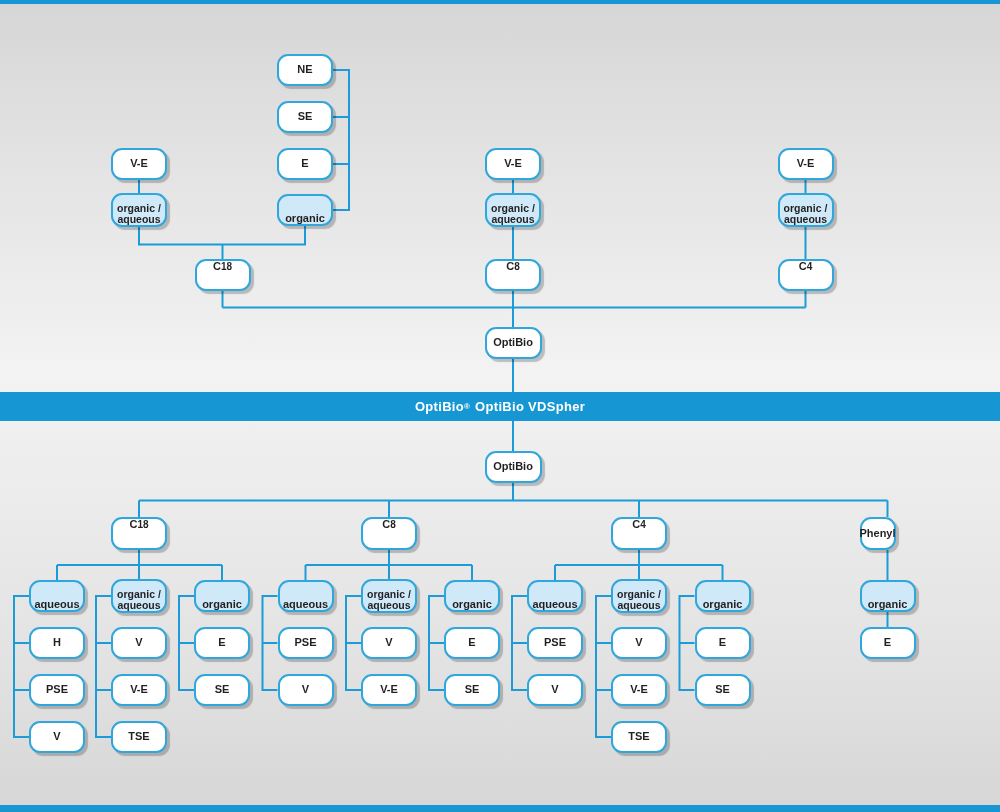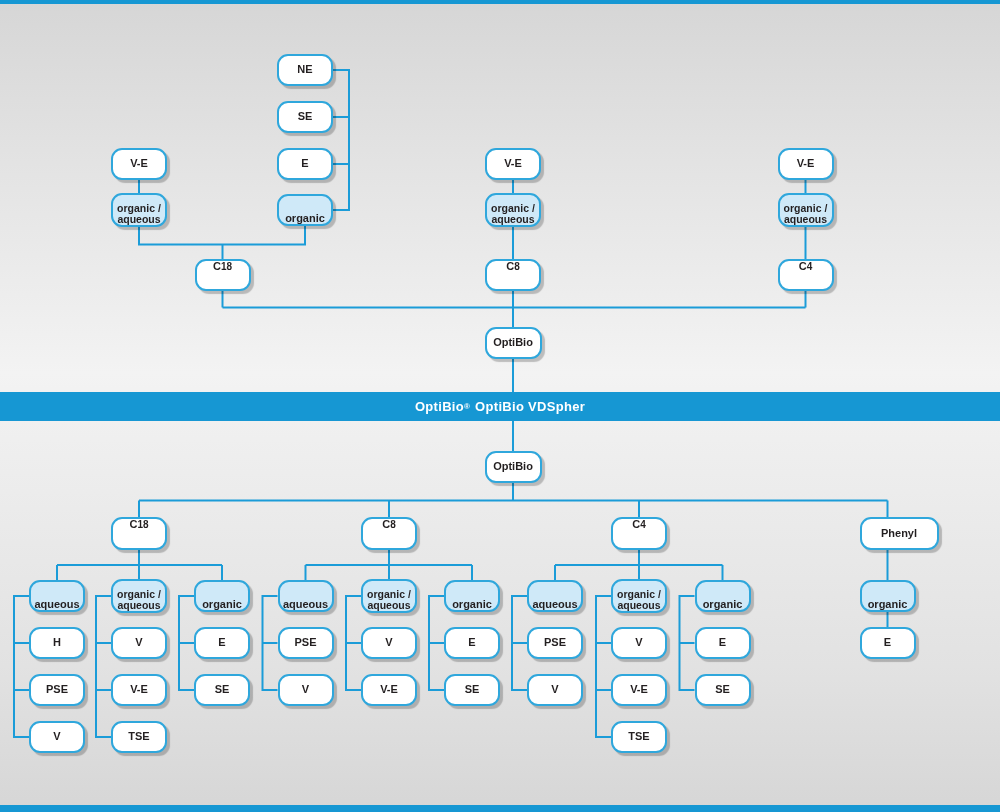--- a/index.html
+++ b/index.html
@@ -185,21 +185,21 @@
         <span>aqueous</span>
       </div>
       <div class="node blue" style="left: 694.5px; top: 580px; width: 56px; height: 32px;">organic</div>
       <div class="node" style="left: 527px; top: 627px; width: 56px; height: 32px;">PSE</div>
       <div class="node" style="left: 527px; top: 674px; width: 56px; height: 32px;">V</div>
       <div class="node" style="left: 611px; top: 627px; width: 56px; height: 32px;">V</div>
       <div class="node" style="left: 611px; top: 674px; width: 56px; height: 32px;">V-E</div>
       <div class="node" style="left: 611px; top: 721px; width: 56px; height: 32px;">TSE</div>
       <div class="node" style="left: 694.5px; top: 627px; width: 56px; height: 32px;">E</div>
       <div class="node" style="left: 694.5px; top: 674px; width: 56px; height: 32px;">SE</div>
-      <div class="node" style="left: 859.5px; top: 517px; width: 79px; height: 33px;">Phenyl</div>
+      <div class="node" style="left: 859.5px; top: 517px; width: 36px; height: 33px;">Phenyl</div>
       <div class="node blue" style="left: 859.5px; top: 580px; width: 56px; height: 32px;">organic</div>
       <div class="node" style="left: 859.5px; top: 627px; width: 56px; height: 32px;">E</div>
     </div>
 
   <div id="banner">
     <span>OptiBio</span>
       <sup>®</sup>
       <span>&nbsp;</span>
       <span>OptiBio VDSpher</span>
   </div>

